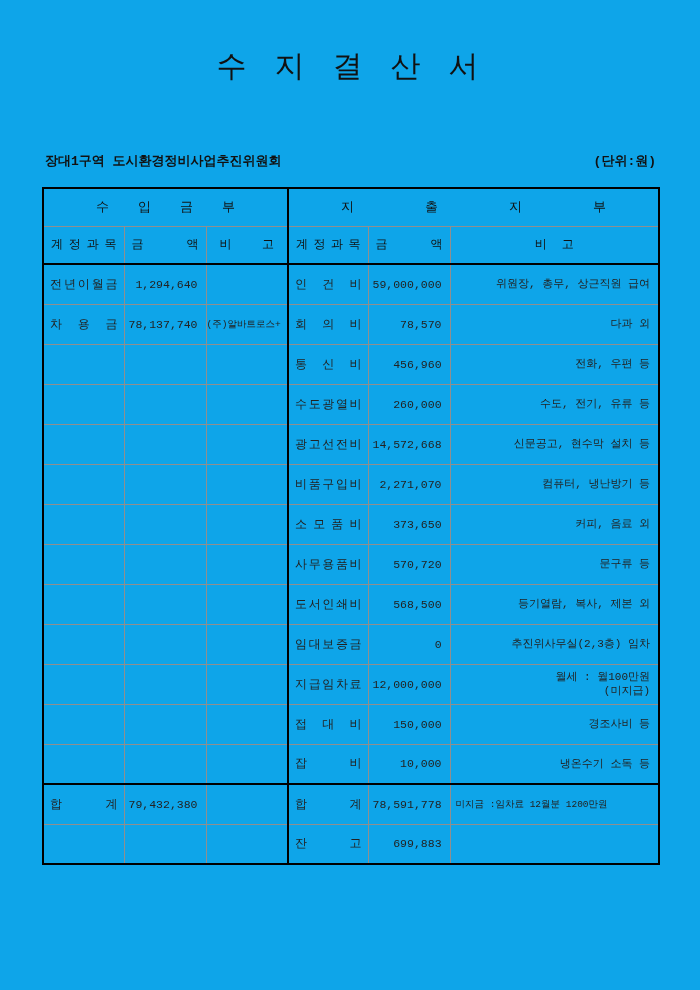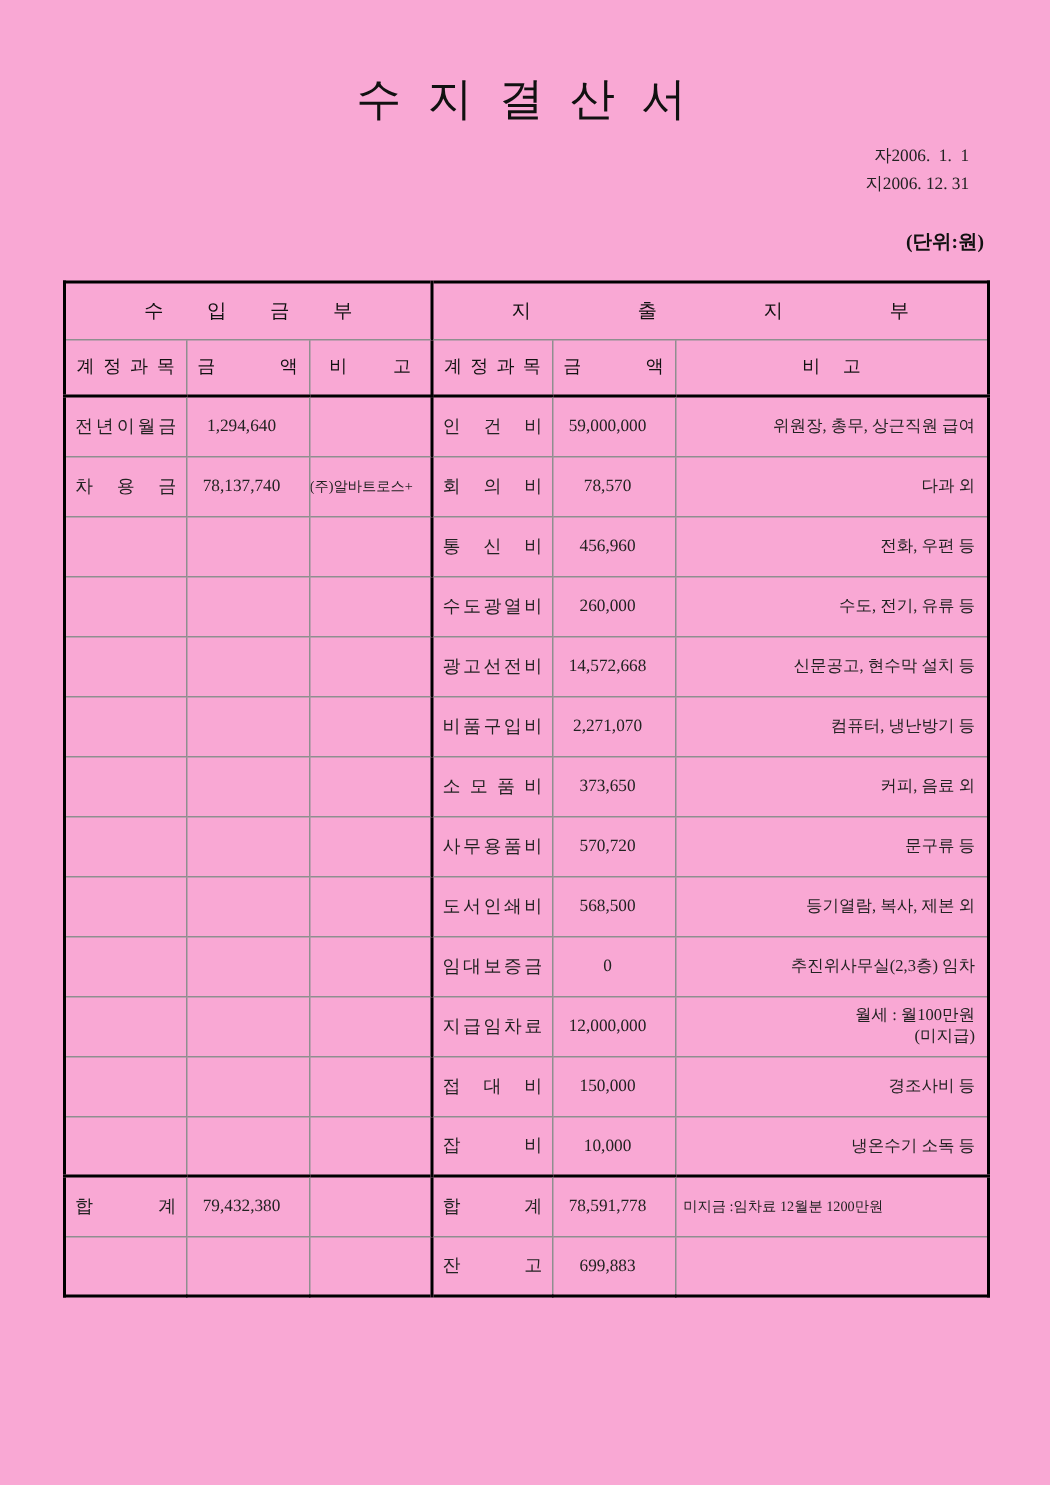--- a/index.html
+++ b/index.html
@@ -1,18 +1,18 @@
 <!DOCTYPE html>
 <html><head>
 <meta charset="utf-8">
 <style>
   html,body{margin:0;padding:0;background:#fff;}
   .page{
-    position:relative;width:700px;height:990px;background:#f9a8d4;overflow:hidden;
-    font-family:Liberation Serif, serif;color:#1c1c1c;
+    position:relative;width:700px;height:990px;background:#0ea5e9;overflow:hidden;
+    font-family:Liberation Mono, monospace;color:#1c1c1c;
   }
   .doc-title{
     position:absolute;top:46px;left:0;width:100%;text-align:center;
     font-size:30px;letter-spacing:5px;font-weight:500;color:#111;white-space:pre;
   }
   .period{
     position:absolute;top:95px;right:54px;text-align:right;
     font-size:11.5px;line-height:19px;color:#222;
   }
   .period div{white-space:pre;}
@@ -32,40 +32,37 @@
   tr.body{height:40px;}
   tr.hdr2 td{border-bottom:2px solid #000;}
   tr.total td{border-top:2px solid #000;}
   td.thickR{border-right:2px solid #000;}
 
   td.sec-head{padding:0 52px;font-size:13px;color:#111;}
   td.col-head{padding:0 7px;color:#111;}
   td.col-head-bigo-l{padding:0 13px;color:#111;}
   td.col-head-bigo-r{color:#111;}
   td.acct{padding:0 6px;}
-  td.amt{text-align:center;padding-right:8px;font-size:11.5px;}
+  td.amt{text-align:right;padding-right:8px;font-size:11.5px;}
   td.rmk{text-align:right;padding-right:8px;font-size:11px;white-space:pre-line;line-height:14px;}
   td.rmk-center{text-align:left;font-size:9.5px;}
   td.rmk-left{text-align:left;padding-left:5px;font-size:9.5px;}
 
   .spreadbox{display:flex;justify-content:space-between;align-items:center;width:100%;height:100%;}
   .spreadbox.centered{justify-content:center;gap:15px;}
 </style>
 </head>
 <body>
 
 <div class="page">
 
   <div class="doc-title">수 지 결 산 서</div>
 
-  <div class="period">
-    <div>자2006.  1.  1</div>
-    <div>지2006. 12. 31</div>
-  </div>
-
+
+  <div class="org-line">장대1구역 도시환경정비사업추진위원회</div>
   <div class="unit-label">(단위:원)</div>
 
   <table class="sheet">
     <colgroup>
       <col style="width:81px">
         <col style="width:82px">
         <col style="width:82px">
       <col style="width:80px">
         <col style="width:82px">
         <col style="width:209px">

